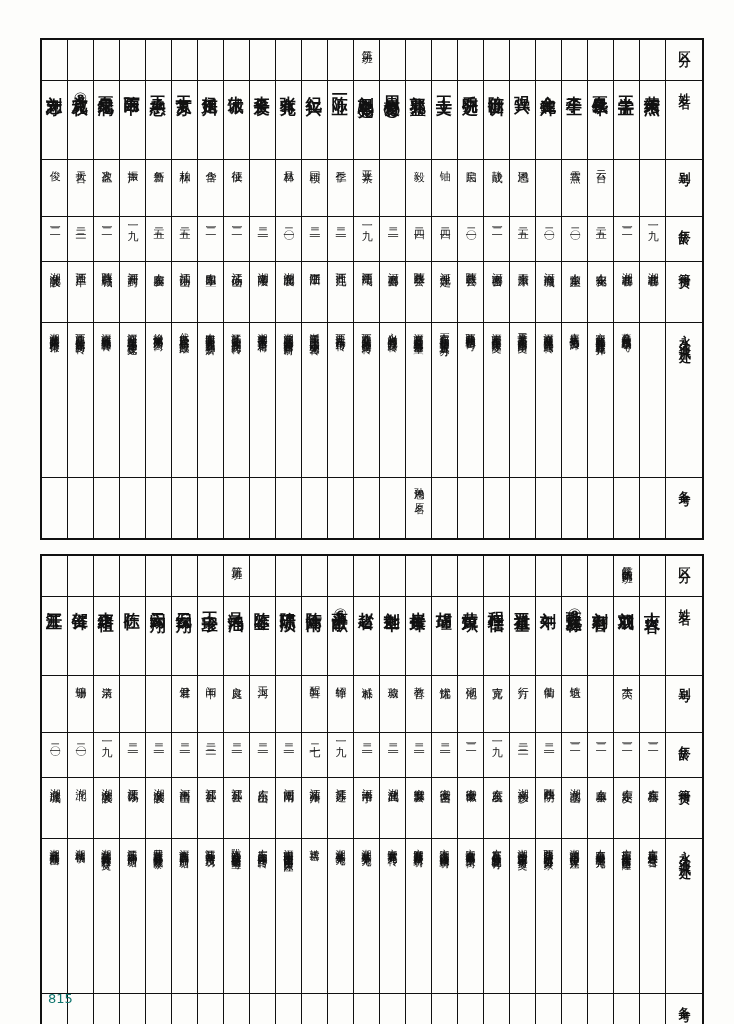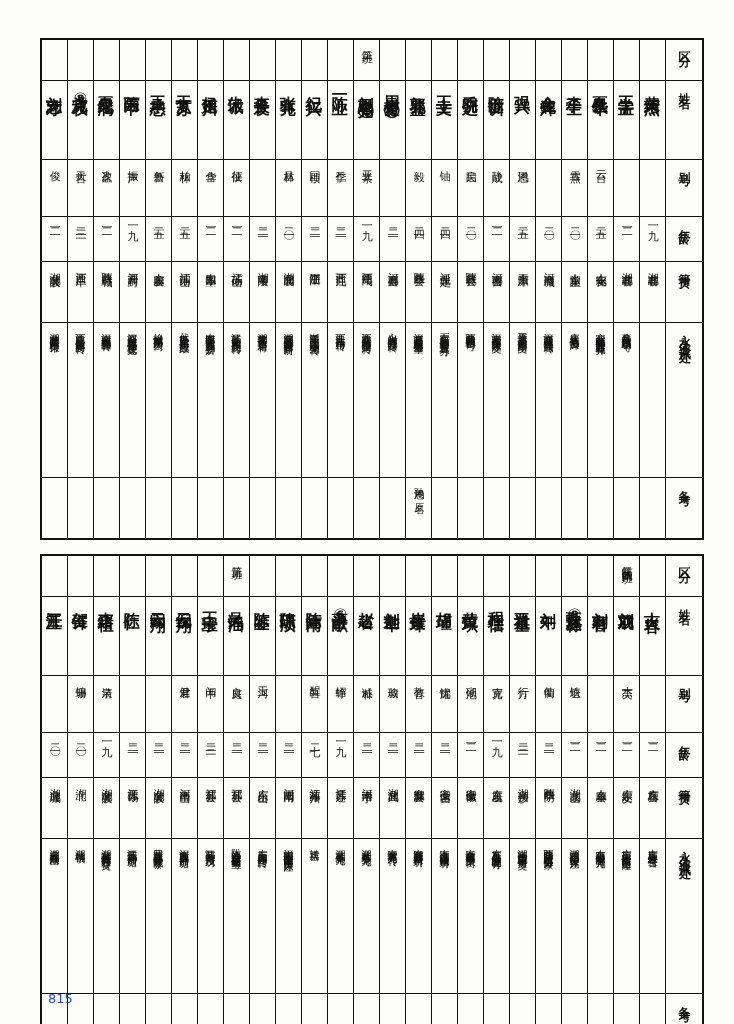--- a/index.html
+++ b/index.html
@@ -54,21 +54,21 @@
   .r-addr .v{font-size:10px;line-height:1.15;}
   .r-note td{height:56px;}
   .r-note .v{font-size:10px;}
   .colhead .v{font-size:12px;font-weight:bold;letter-spacing:4px;}
   .colhead{width:34px;}
   .pageno{
     position:absolute;
     left:48px;bottom:18px;
     font-size:13px;
     font-family:"DejaVu Sans","Liberation Sans",sans-serif;
-    color:#1d4ed8;
+    color:#0f766e;
   }
   .cls{font-size:11px;}
 </style>
 </head>
 <body>
 
 <div class="page">
 
   <table class="roster">
     <tbody>

